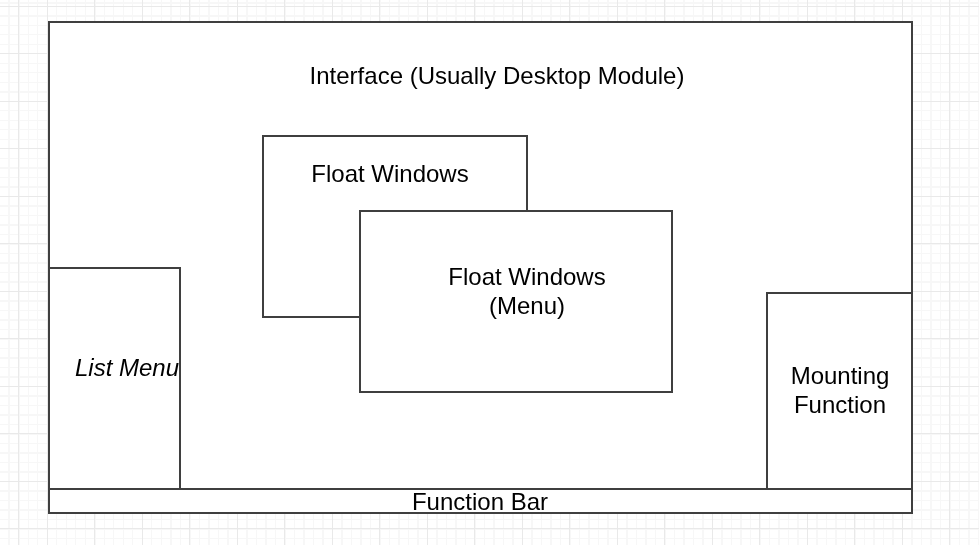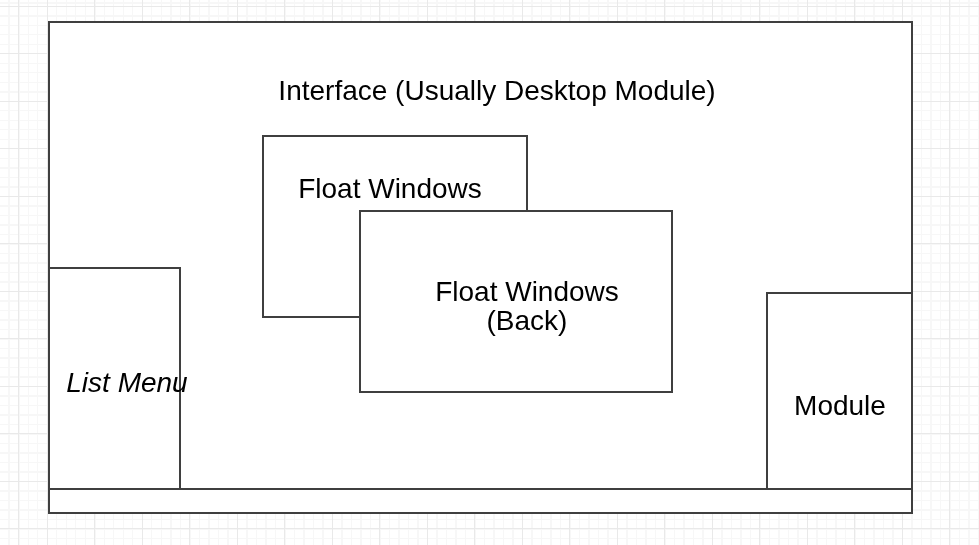--- a/index.html
+++ b/index.html
@@ -25,26 +25,25 @@
   }
   .box {
     position: absolute;
     box-sizing: border-box;
     background: #ffffff;
     border: 2px solid #3f3f3f;
   }
   .label {
     position: absolute;
     transform: translate(-50%, -50%);
-    font-size: 28px;
+    font-size: 24px;
     line-height: 29px;
     text-align: center;
     white-space: nowrap;
     color: #000000;
-    margin-top: 15px;
   }
   
   .outer-box    { left: 48px;  top: 21px;  width: 865px; height: 493px; }
   .back-box     { left: 262px; top: 135px; width: 266px; height: 183px; }
   .front-box    { left: 359px; top: 210px; width: 314px; height: 183px; }
   .list-box     { left: 48px;  top: 267px; width: 133px; height: 223px; }
   .device-box   { left: 766px; top: 292px; width: 147px; height: 198px; }
   .function-bar { left: 48px;  top: 488px; width: 865px; height: 26px;  }
   
   .title-label  { left: 497px; top: 75px;  }
@@ -63,26 +62,28 @@
   <div class="label title-label">Interface (Usually Desktop Module)</div>
 
   <div class="box back-box"></div>
   <div class="label back-label">
     <div>Float Windows</div>
   </div>
 
   <div class="box front-box"></div>
   <div class="label front-label">
     <div>Float Windows</div>
-    <div>(Back)</div>
+    <div>(Menu)</div>
   </div>
 
   <div class="box list-box"></div>
   <div class="label list-label">List Menu</div>
 
   <div class="box device-box"></div>
   <div class="label device-label">
-    <div>Module</div>
+    <div>Mounting</div>
+    <div>Function</div>
   </div>
 
   <div class="box function-bar"></div>
+  <div class="label fbar-label">Function Bar</div>
 
 </div>
 
 </body></html>

